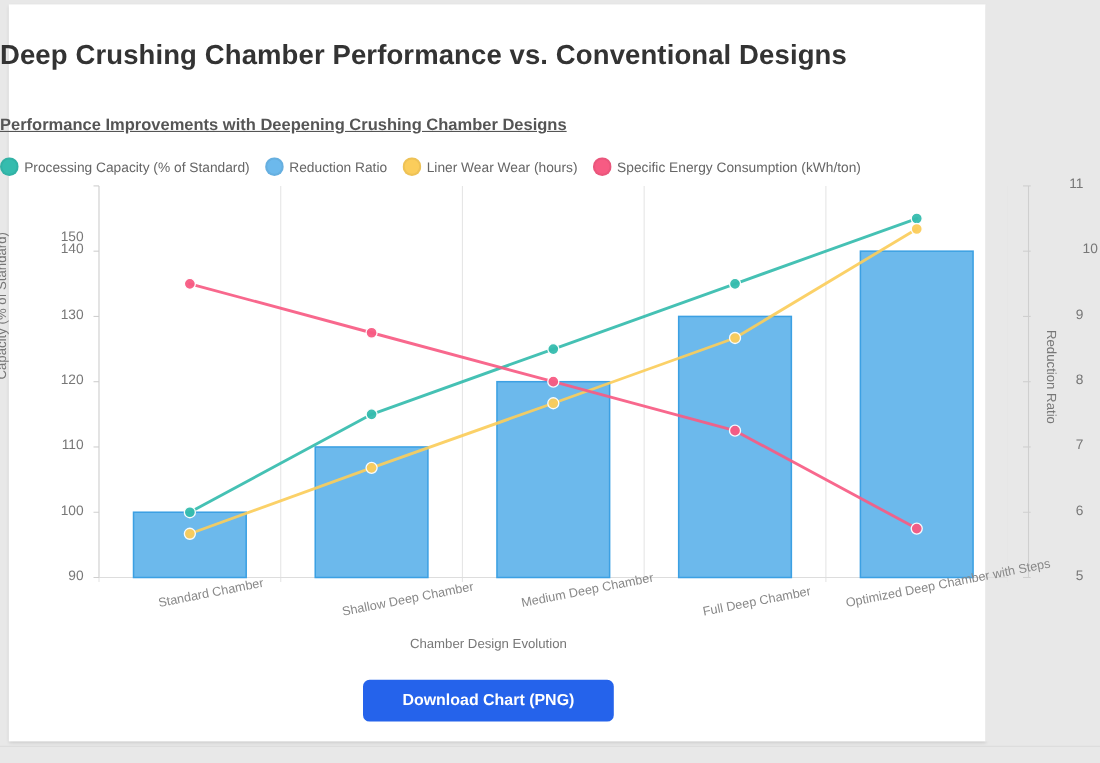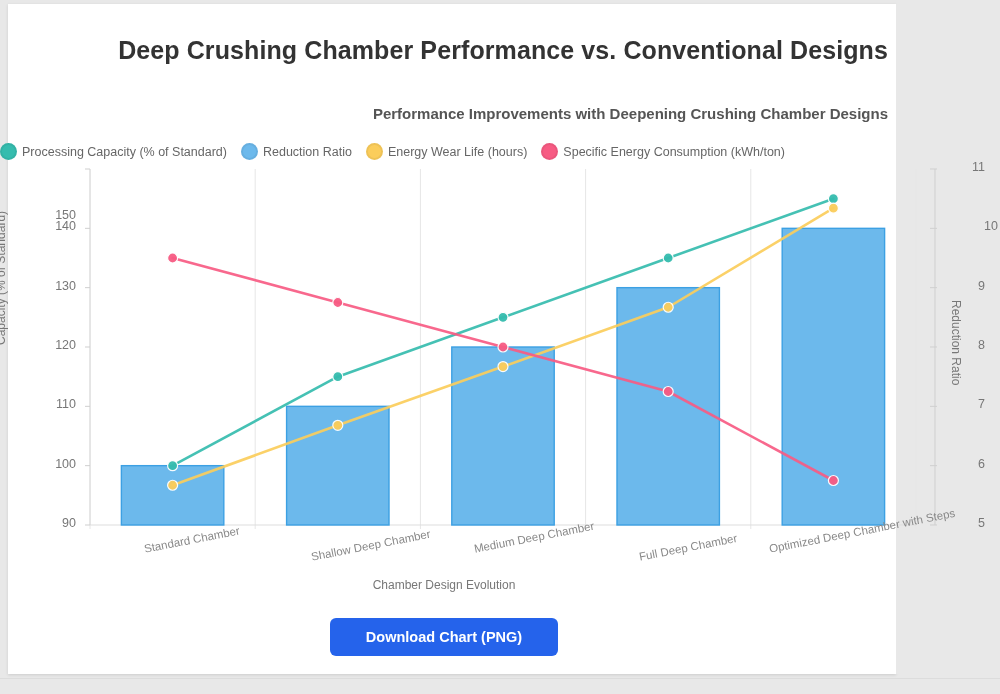--- a/index.html
+++ b/index.html
@@ -21,28 +21,28 @@
     position:absolute;left:896px;top:4px;width:96px;height:670px;
     background:#e8e8e8;
   }
   .bottom-bar{
     position:absolute;left:0;top:678px;width:1000px;height:16px;
     background:#e8e8e8;border-top:1px solid #dcdcdc;
   }
 
   .chart-title{
     position:absolute;left:0;top:36px;width:888px;
-    text-align:right;
+    text-align:left;
     font-size:25px;font-weight:bold;color:#333;
     letter-spacing:.1px;
   }
   .chart-subtitle{
     position:absolute;left:0;top:105px;width:888px;
-    text-align:right;
-    font-size:15px;font-weight:bold;color:#555;
+    text-align:left;
+    font-size:15px;font-weight:bold;color:#555;text-decoration:underline;
   }
 
   
   .legend{
     position:absolute;left:0;top:143px;width:888px;
     display:flex;justify-content:flex-start;align-items:center;
     gap:14px;
   }
   .legend-item{display:flex;align-items:center;gap:5px;cursor:pointer;}
   .legend-swatch{
@@ -112,21 +112,21 @@
       <div class="legend-item">
         <span class="legend-swatch" style="background: rgb(53, 188, 174);"></span>
         <span class="legend-label">Processing Capacity (% of Standard)</span>
       </div>
       <div class="legend-item">
         <span class="legend-swatch" style="background: rgb(108, 185, 236);"></span>
         <span class="legend-label">Reduction Ratio</span>
       </div>
       <div class="legend-item">
         <span class="legend-swatch" style="background: rgb(251, 205, 91);"></span>
-        <span class="legend-label">Energy Wear Life (hours)</span>
+        <span class="legend-label">Liner Wear Wear (hours)</span>
       </div>
       <div class="legend-item">
         <span class="legend-swatch" style="background: rgb(247, 91, 131);"></span>
         <span class="legend-label">Specific Energy Consumption (kWh/ton)</span>
       </div>
     </div>
 
   <svg id="plot" viewBox="0 0 1000 694" xmlns="http://www.w3.org/2000/svg">
       <line x1="90" y1="169" x2="90" y2="529" stroke="#e6e6e6" stroke-width="1"></line>
       <line x1="255.2" y1="169" x2="255.2" y2="529" stroke="#e6e6e6" stroke-width="1"></line>

